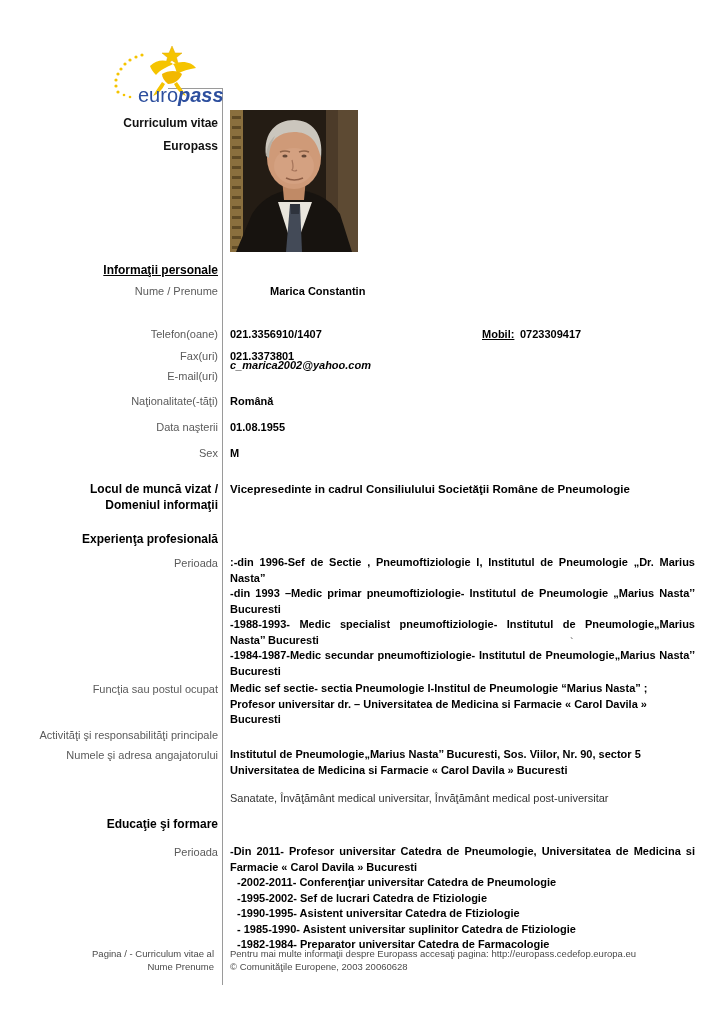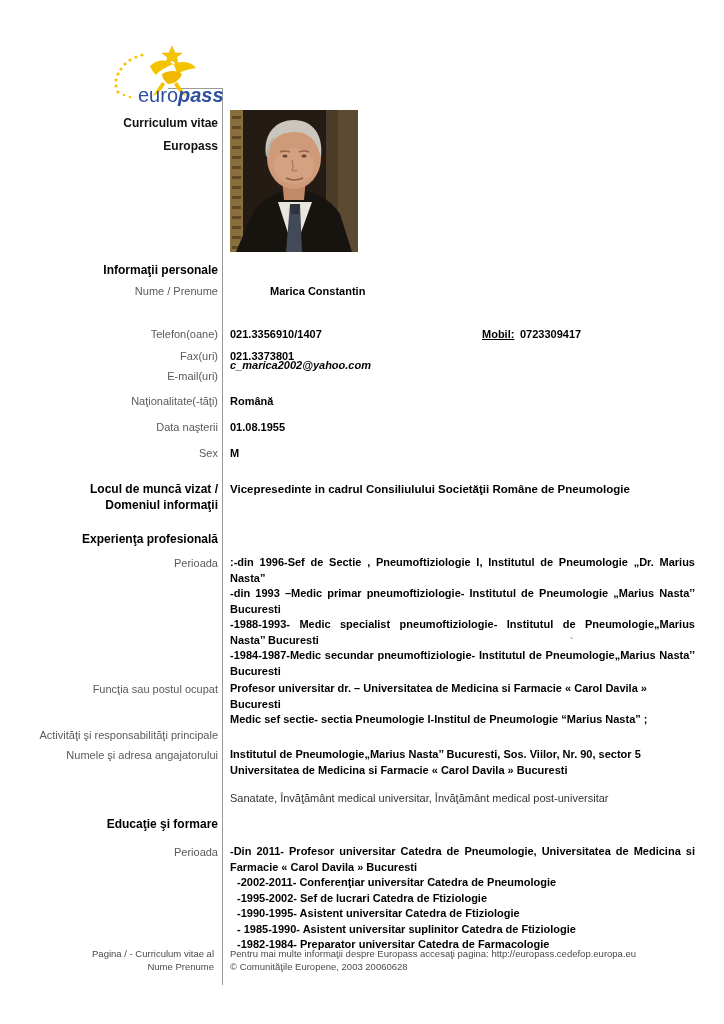--- a/index.html
+++ b/index.html
@@ -114,21 +114,21 @@
       </g>
       <g fill="#4a3325" opacity="0.8">
         <ellipse cx="55" cy="46" rx="2.6" ry="1.6"></ellipse>
         <ellipse cx="74" cy="46" rx="2.6" ry="1.6"></ellipse>
       </g>
       <path d="M62,50 Q64,58 62,60 Q65,62 67,60" stroke="#a5745a" stroke-width="1.2" fill="none"></path>
       <path d="M56,68 Q64,72 73,68" stroke="#8f5f46" stroke-width="1.5" fill="none"></path>
     </svg>
   </div>
 
-  <div class="heading" style="top:262px;">Informaţii personale</div>
+  <div class="heading" style="top:262px;text-decoration:underline;">Informaţii personale</div>
 
   <div class="label" style="top:284px;">Nume / Prenume</div>
   <div class="value bold" style="top:284px;padding-left:40px;">Marica Constantin</div>
 
   <div class="label" style="top:327px;">Telefon(oane)</div>
   <div class="value" style="top:327px;">
     <span class="bold">021.3356910/1407</span>
     <span class="mobil-label">Mobil:</span>
     <span class="mobil-value">0723309417</span>
   </div>
@@ -160,22 +160,22 @@
   <div class="value bold periodblock" style="top:555px;line-height:15.5px;">
     <div>:-din 1996-Sef de Sectie , Pneumoftiziologie I, Institutul de Pneumologie  „Dr. Marius Nasta”</div>
     <div>-din 1993 –Medic primar pneumoftiziologie- Institutul de Pneumologie „Marius Nasta’’ Bucuresti</div>
     <div>-1988-1993- Medic specialist pneumoftiziologie- Institutul de Pneumologie„Marius Nasta’’ Bucuresti</div>
     <div>-1984-1987-Medic secundar pneumoftiziologie- Institutul de Pneumologie„Marius Nasta’’ Bucuresti</div>
   </div>
   <div class="stray">`</div>
 
   <div class="label" style="top:682px;">Funcţia sau postul ocupat</div>
   <div class="value bold" style="top:681px;line-height:15.5px;">
+    <div>Medic sef sectie- sectia Pneumologie I-Institul de Pneumologie “Marius Nasta” ;</div>
     <div>Profesor universitar dr. – Universitatea de Medicina si Farmacie « Carol Davila » Bucuresti</div>
-    <div>Medic sef sectie- sectia Pneumologie I-Institul de Pneumologie “Marius Nasta” ;</div>
   </div>
 
   <div class="label" style="top:728px;">Activităţi şi responsabilităţi principale</div>
 
   <div class="label" style="top:748px;">Numele şi adresa angajatorului</div>
   <div class="value bold" style="top:747px;line-height:15.5px;">
     <div>Institutul de Pneumologie„Marius Nasta’’ Bucuresti, Sos. Viilor, Nr. 90, sector 5</div>
     <div>Universitatea de Medicina si Farmacie « Carol Davila » Bucuresti</div>
   </div>
 

